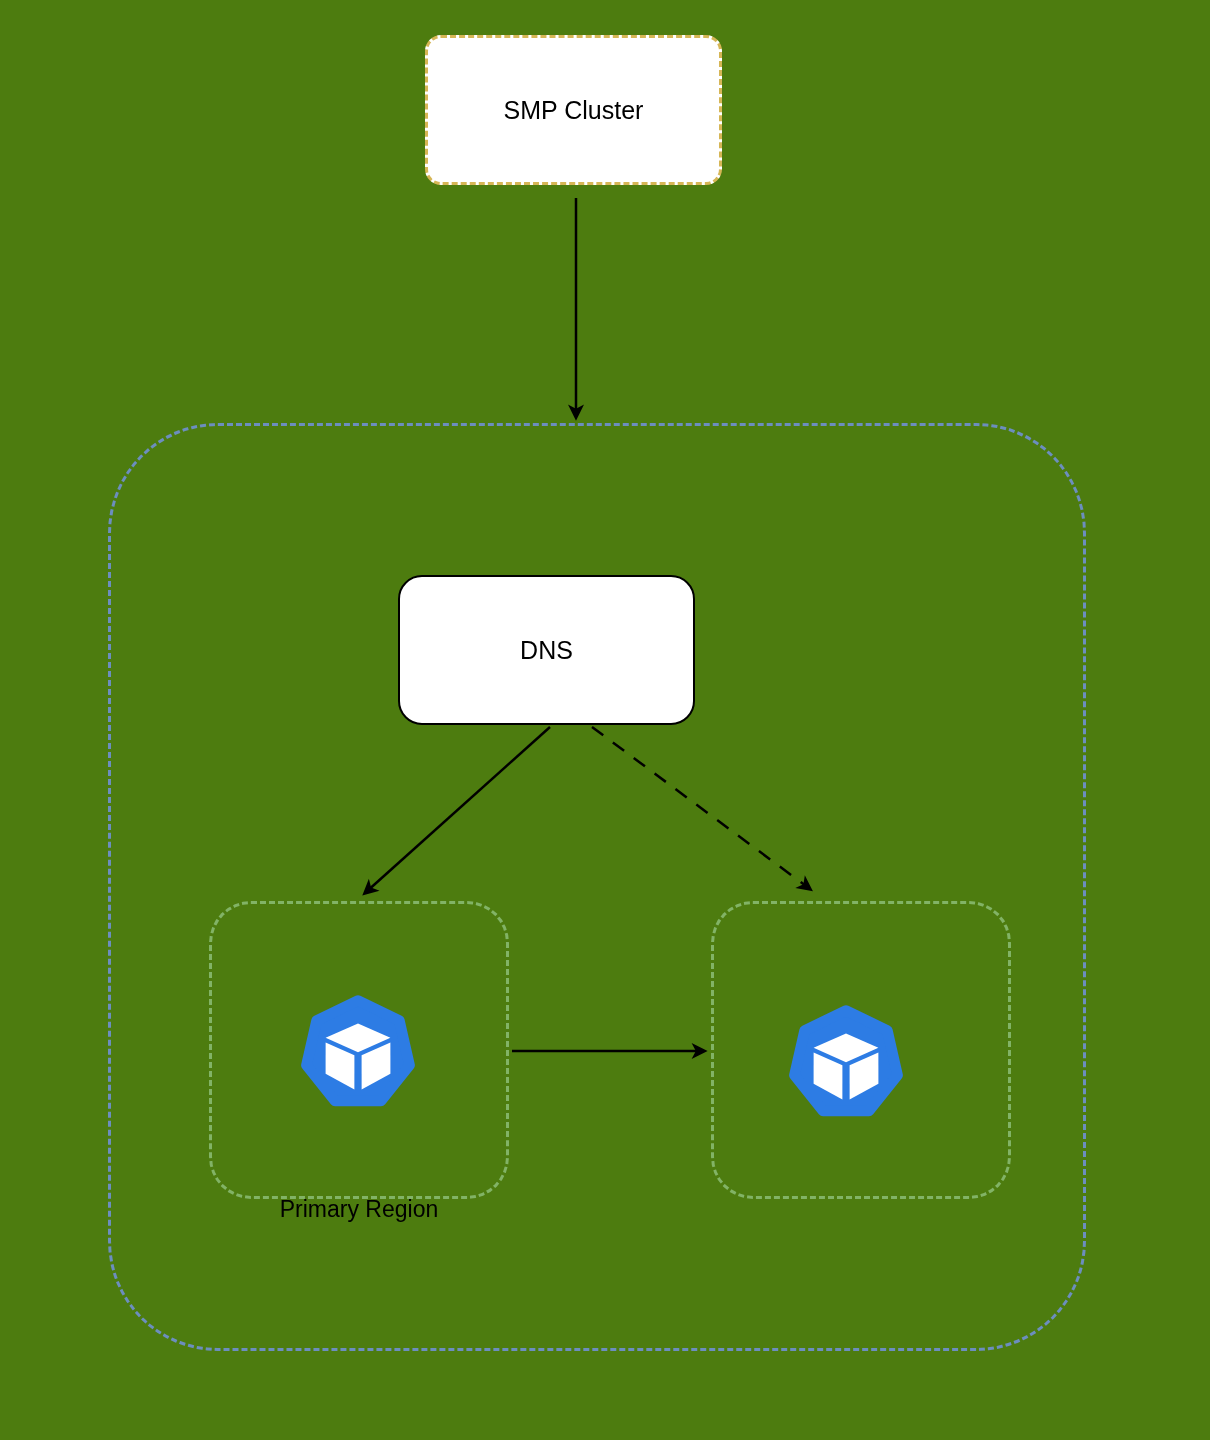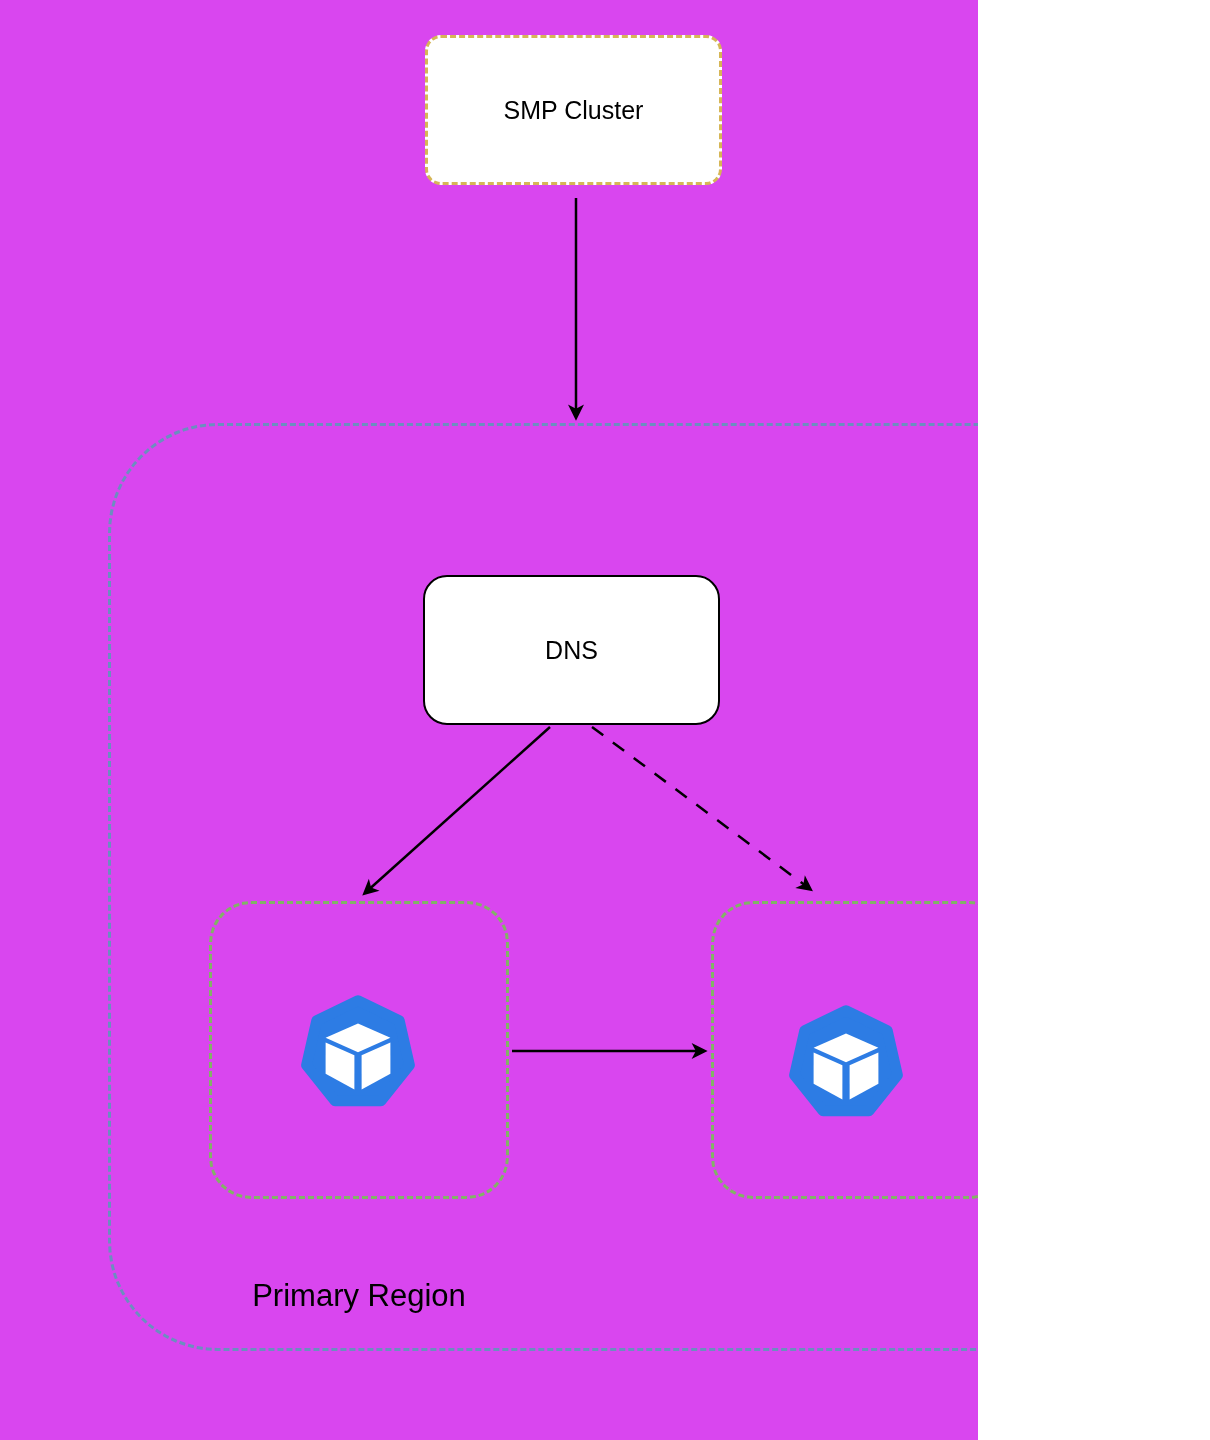--- a/index.html
+++ b/index.html
@@ -2,23 +2,23 @@
 <html><head>
 <meta charset="utf-8">
 <style>
   html, body {
     margin: 0;
     padding: 0;
     background: #ffffff;
   }
   .canvas {
     position: relative;
-    width: 978px;
+    width: 1210px;
     height: 1440px;
-    background: #d946ef;
+    background: #4d7c0f;
     font-family: "Liberation Sans", sans-serif;
     color: #000000;
     overflow: hidden;
   }
   .node {
     position: absolute;
     box-sizing: border-box;
     background: #ffffff;
     display: flex;
     align-items: center;
@@ -33,39 +33,39 @@
     border-radius: 16px;
   }
   .outer-container {
     left: 108px; top: 423px;
     width: 978px; height: 928px;
     border: 3px dashed #6c8ebf;
     border-radius: 110px;
     background: transparent;
   }
   .dns-box {
-    left: 423px; top: 575px;
+    left: 398px; top: 575px;
     width: 297px; height: 150px;
     border: 2.5px solid #000000;
     border-radius: 24px;
   }
   .region-box {
     width: 300px; height: 298px;
     border: 3px dashed #82b366;
     border-radius: 42px;
     background: transparent;
   }
   .primary-box { left: 209px; top: 901px; }
   .secondary-box { left: 711px; top: 901px; }
   .region-label {
     position: absolute;
     width: 300px;
     text-align: center;
-    font-size: 31px;
-    top: 1278px;
+    font-size: 23px;
+    top: 1196px;
   }
   .primary-label { left: 209px; }
   .secondary-label { left: 711px; }
   .cluster-icon {
     position: absolute;
     width: 120px; height: 120px;
   }
   .primary-icon { left: 298px; top: 991px; }
   .secondary-icon { left: 786px; top: 1001px; }
   .edges-layer {

